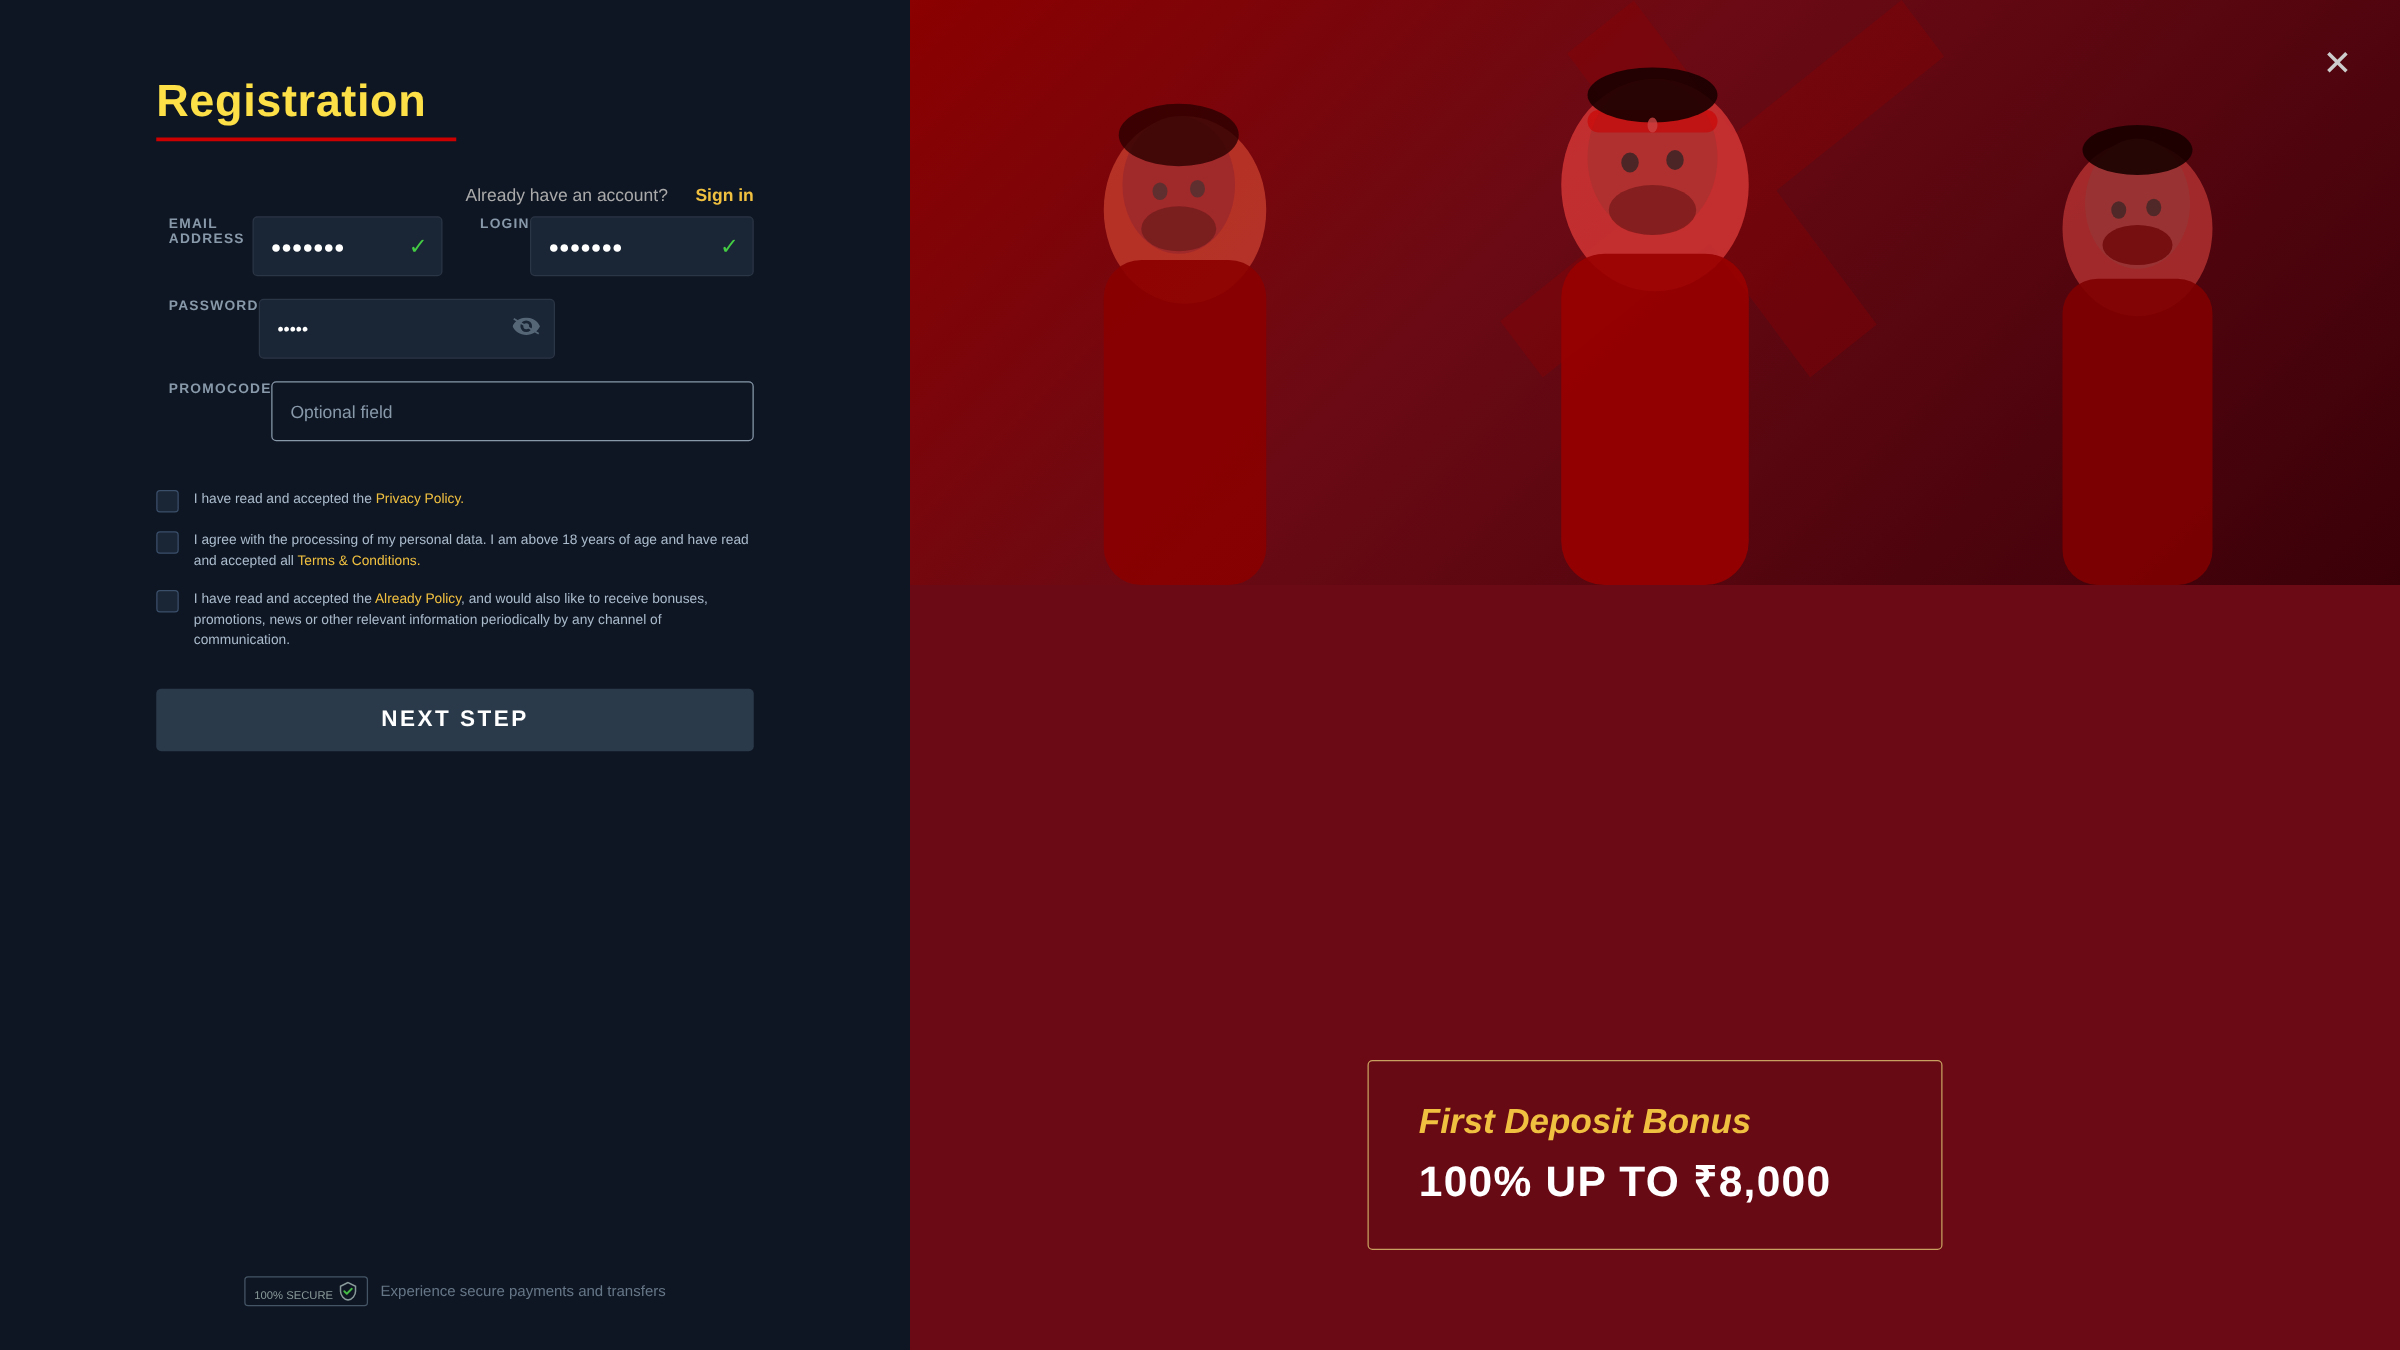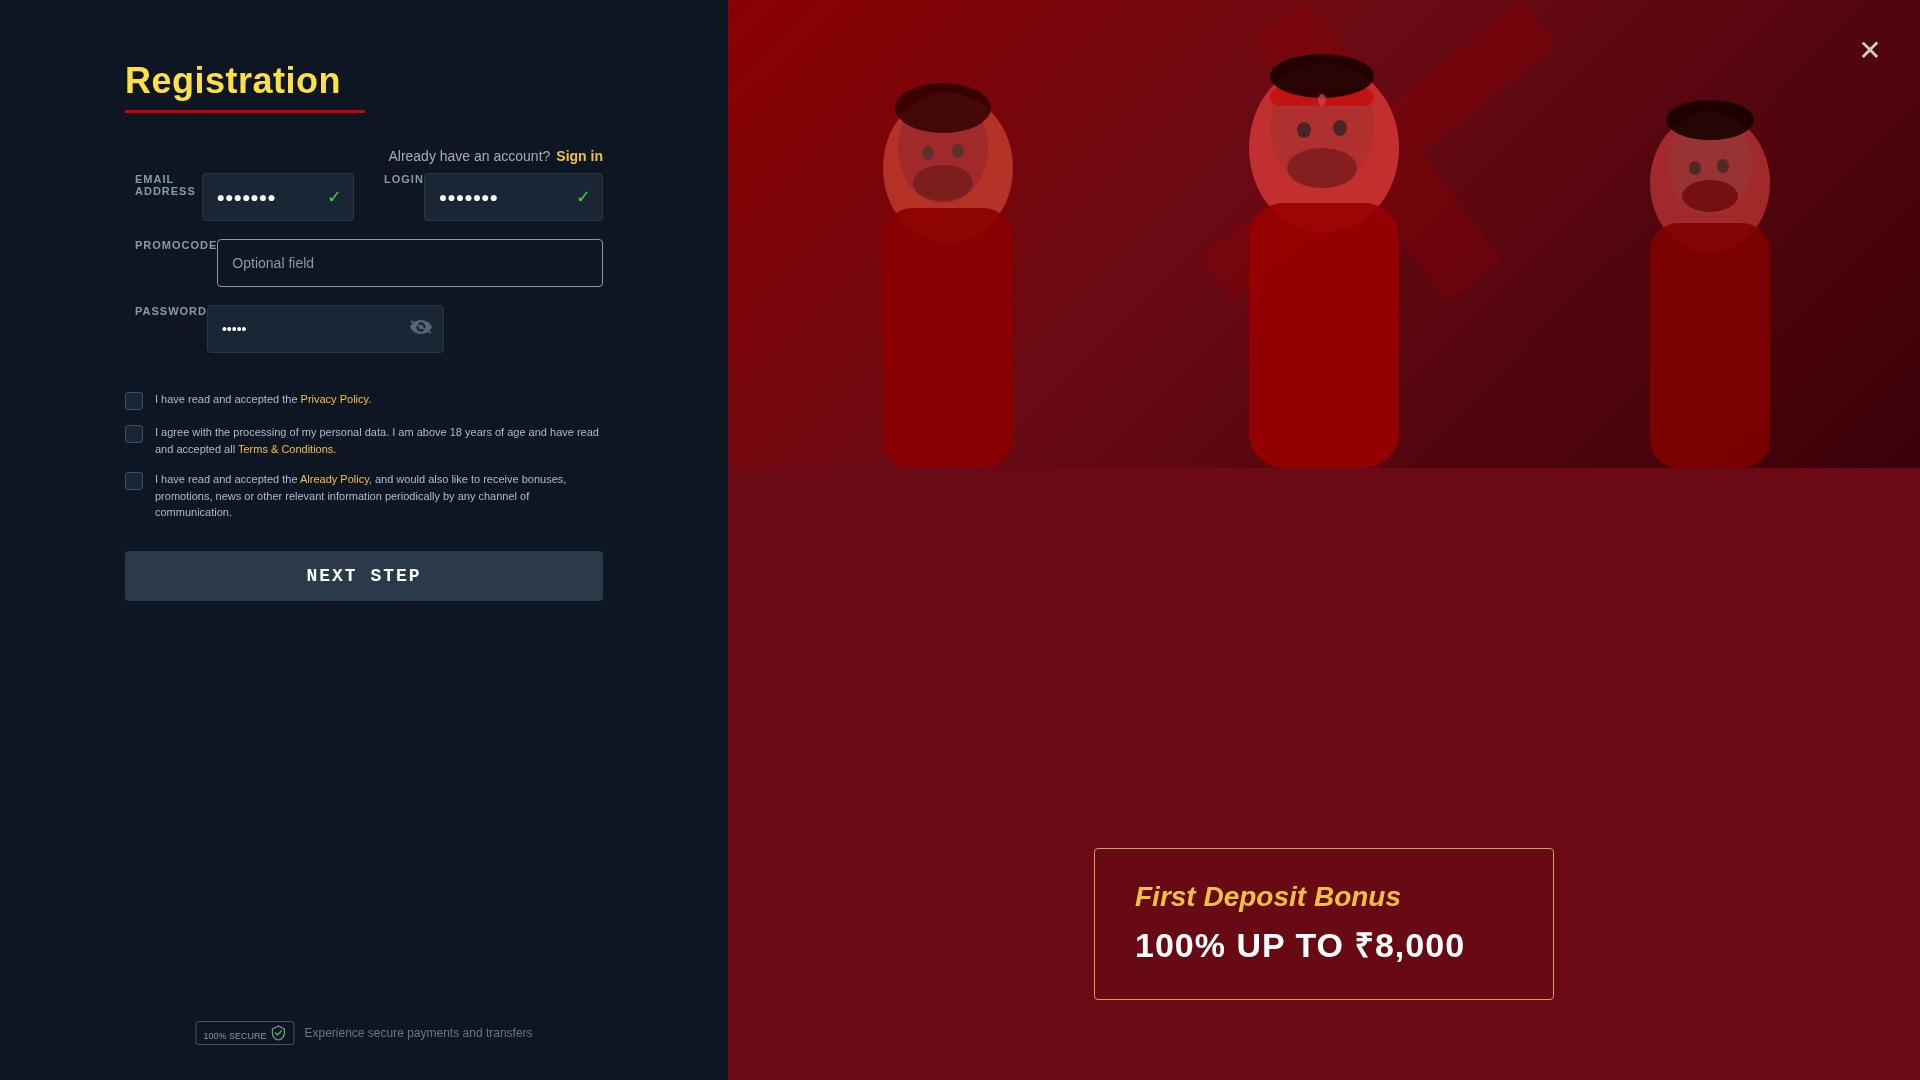--- a/index.html
+++ b/index.html
@@ -37,21 +37,21 @@
       background: #cc0000;
       margin-bottom: 20px;
     }
 
     .sign-in-row {
       position: absolute;
       top: 148px;
       right: 125px;
       display: flex;
       align-items: center;
-      gap: 6px;
+      gap: 22px;
       font-size: 14px;
       color: #aaaaaa;
       justify-content: flex-end;
     }
 
     .sign-in-link {
       color: #f0c040;
       font-weight: 600;
       cursor: pointer;
       text-decoration: none;
@@ -180,21 +180,20 @@
       background: #2a3a4a;
       border: none;
       border-radius: 4px;
       color: #ffffff;
       font-size: 18px;
       font-weight: 700;
       letter-spacing: 2px;
       cursor: pointer;
       margin-top: 30px;
       text-transform: uppercase;
-      font-family: Liberation Mono, monospace;
     }
 
     .security-footer {
       position: absolute;
       bottom: 35px;
       left: 50%;
       transform: translateX(-50%);
       display: flex;
       align-items: center;
       gap: 10px;
@@ -354,35 +353,35 @@
       <div class="form-group">
         <label class="form-label">LOGIN</label>
         <div class="form-input-wrapper">
           <input class="form-input" type="text" value="●●●●●●●" style="">
           <span class="input-check">✓</span>
         </div>
       </div>
     </div>
 
     <div class="form-group" style="margin-bottom:18px;">
-      <label class="form-label">PROMOCODE</label>
-      <input class="promocode-input" type="text" placeholder="Optional field" style="">
-    </div>
-
-    <div class="form-group" style="margin-bottom:18px;">
       <label class="form-label">PASSWORD</label>
       <div class="form-input-wrapper">
         <input class="form-input" type="password" value="●●●●●" style="">
         <span class="input-eye">
           <svg width="22" height="14" viewBox="0 0 22 14" fill="none">
             <path d="M11 0C6 0 1.73 3.11 0 7c1.73 3.89 6 7 11 7s9.27-3.11 11-7c-1.73-3.89-6-7-11-7zm0 11.67A4.67 4.67 0 1 1 11 2.33a4.67 4.67 0 0 1 0 9.34zM11 4.67a2.33 2.33 0 1 0 0 4.66 2.33 2.33 0 0 0 0-4.66z" fill="#556677"></path>
             <line x1="1" y1="1" x2="21" y2="13" stroke="#556677" stroke-width="1.5"></line>
           </svg>
         </span>
       </div>
+    </div>
+
+    <div class="form-group" style="margin-bottom:18px;">
+      <label class="form-label">PROMOCODE</label>
+      <input class="promocode-input" type="text" placeholder="Optional field" style="">
     </div>
 
   </div>
 
   <div class="checkboxes-section">
     <div class="checkbox-row">
       <div class="checkbox-box"></div>
       <span class="checkbox-text">
         I have read and accepted the <span class="checkbox-link">Privacy Policy.</span>
       </span>

